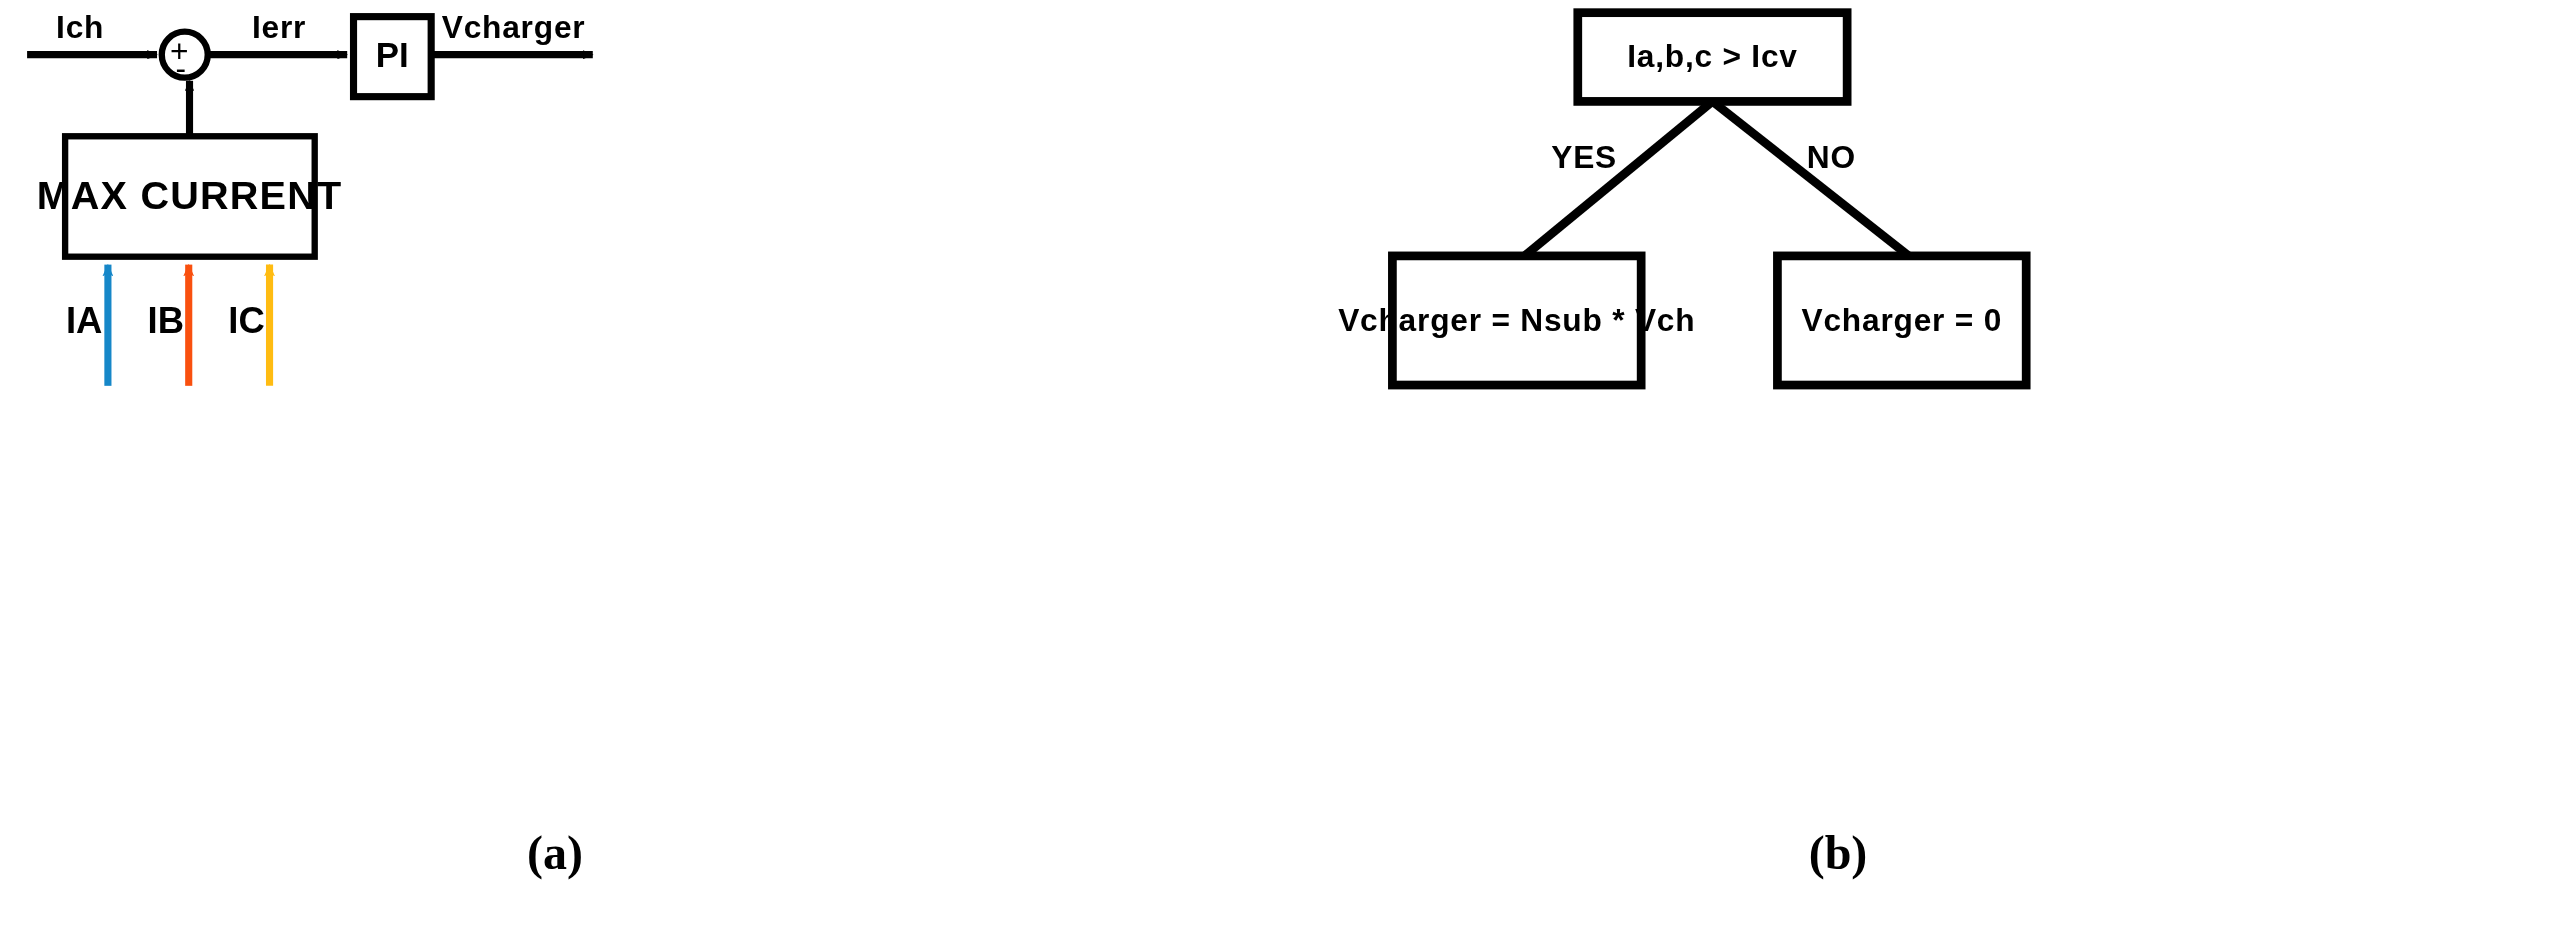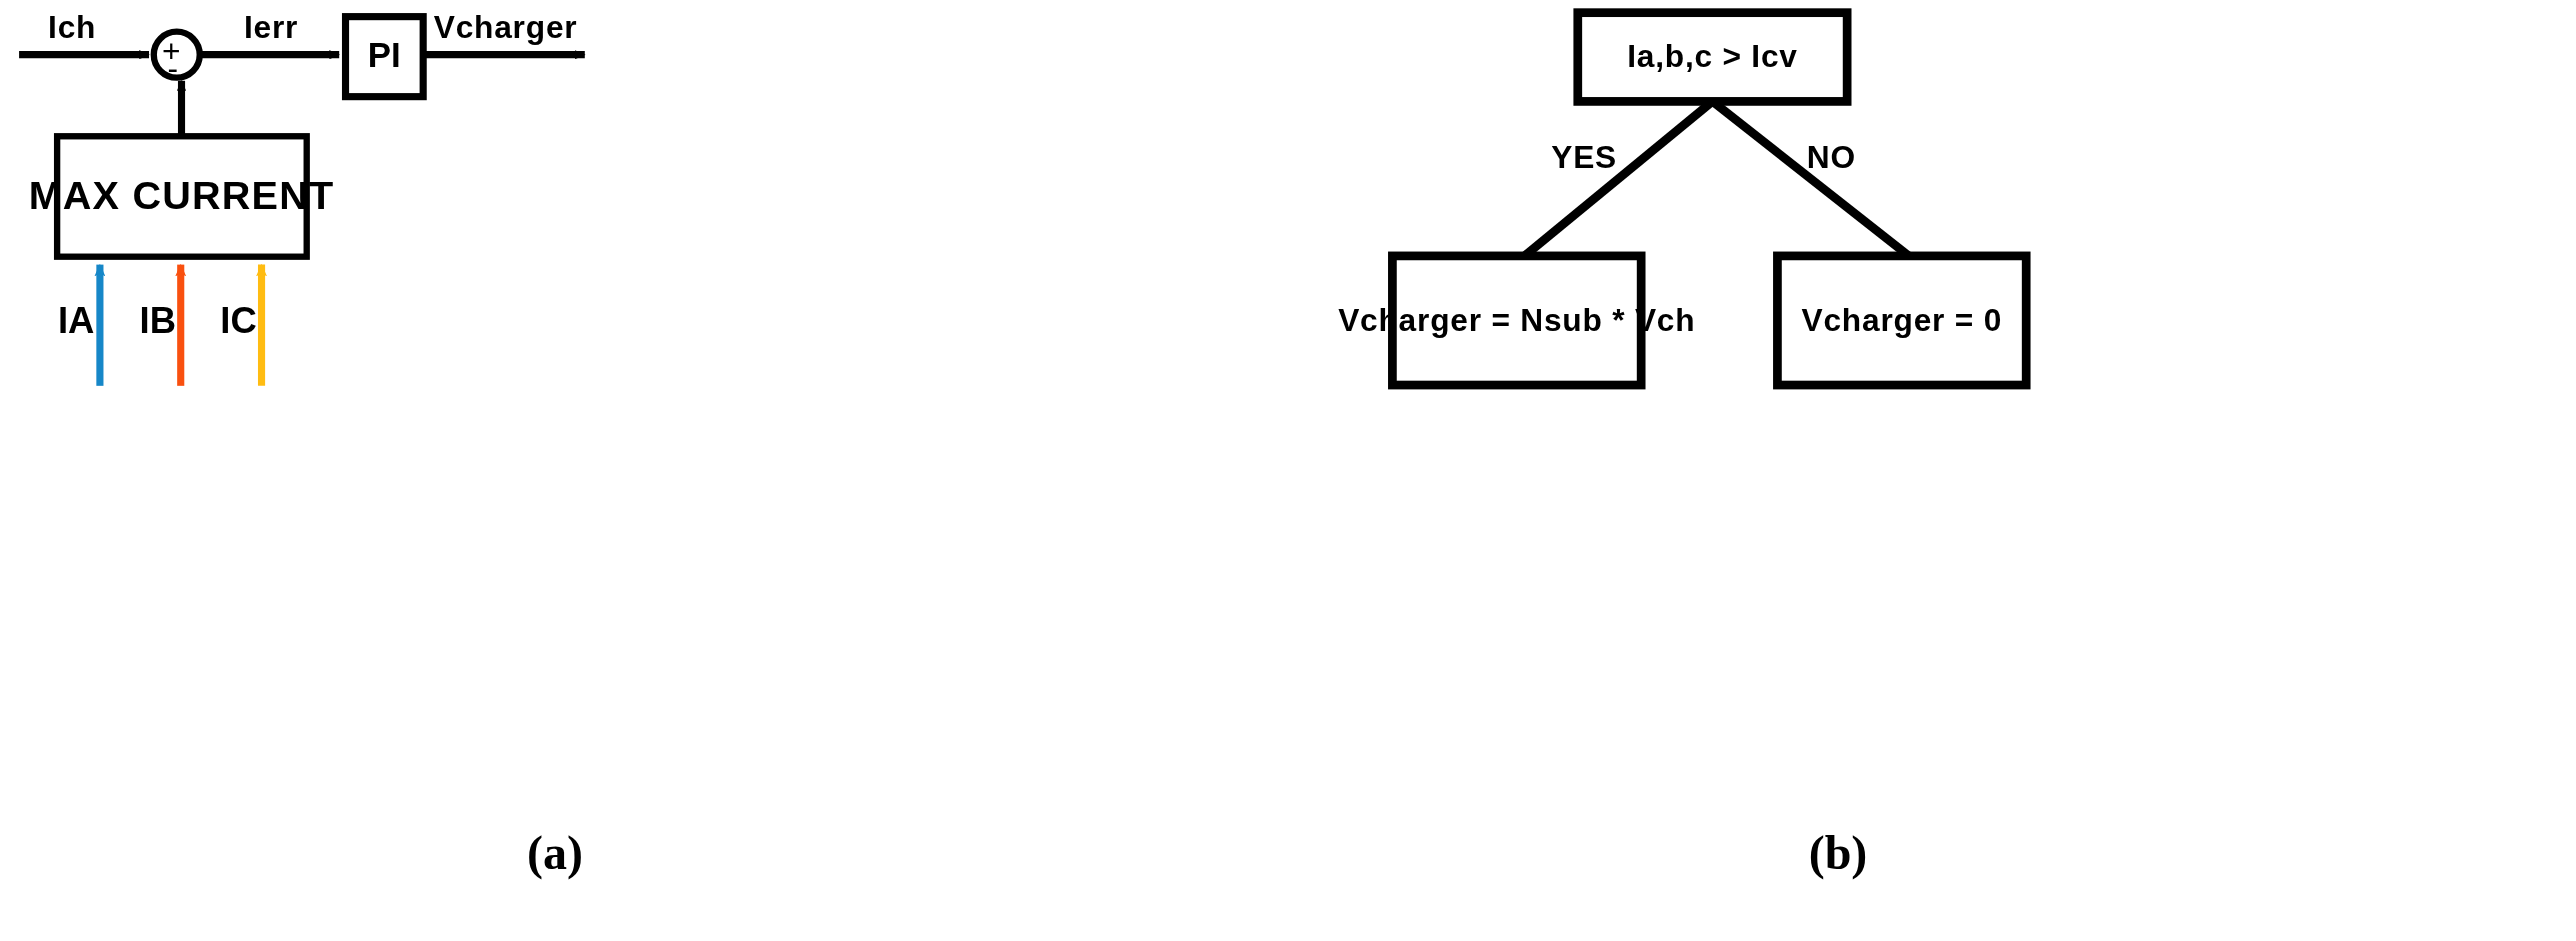--- a/index.html
+++ b/index.html
@@ -15,21 +15,21 @@
     width: 2576px;
     height: 942px;
     background: #ffffff;
     overflow: hidden;
   }
   .panel {
     position: absolute;
     top: 0;
     height: 942px;
   }
-  #panel-a { left: 8px; width: 1236px; }
+  #panel-a { left: 16px; width: 1236px; }
   #panel-b { left: 1188px; width: 1388px; text-decoration: underline; }
 
   svg.diagram {
     position: absolute;
     left: 0;
     top: 0;
     width: 100%;
     height: 100%;
     display: block;
   }

